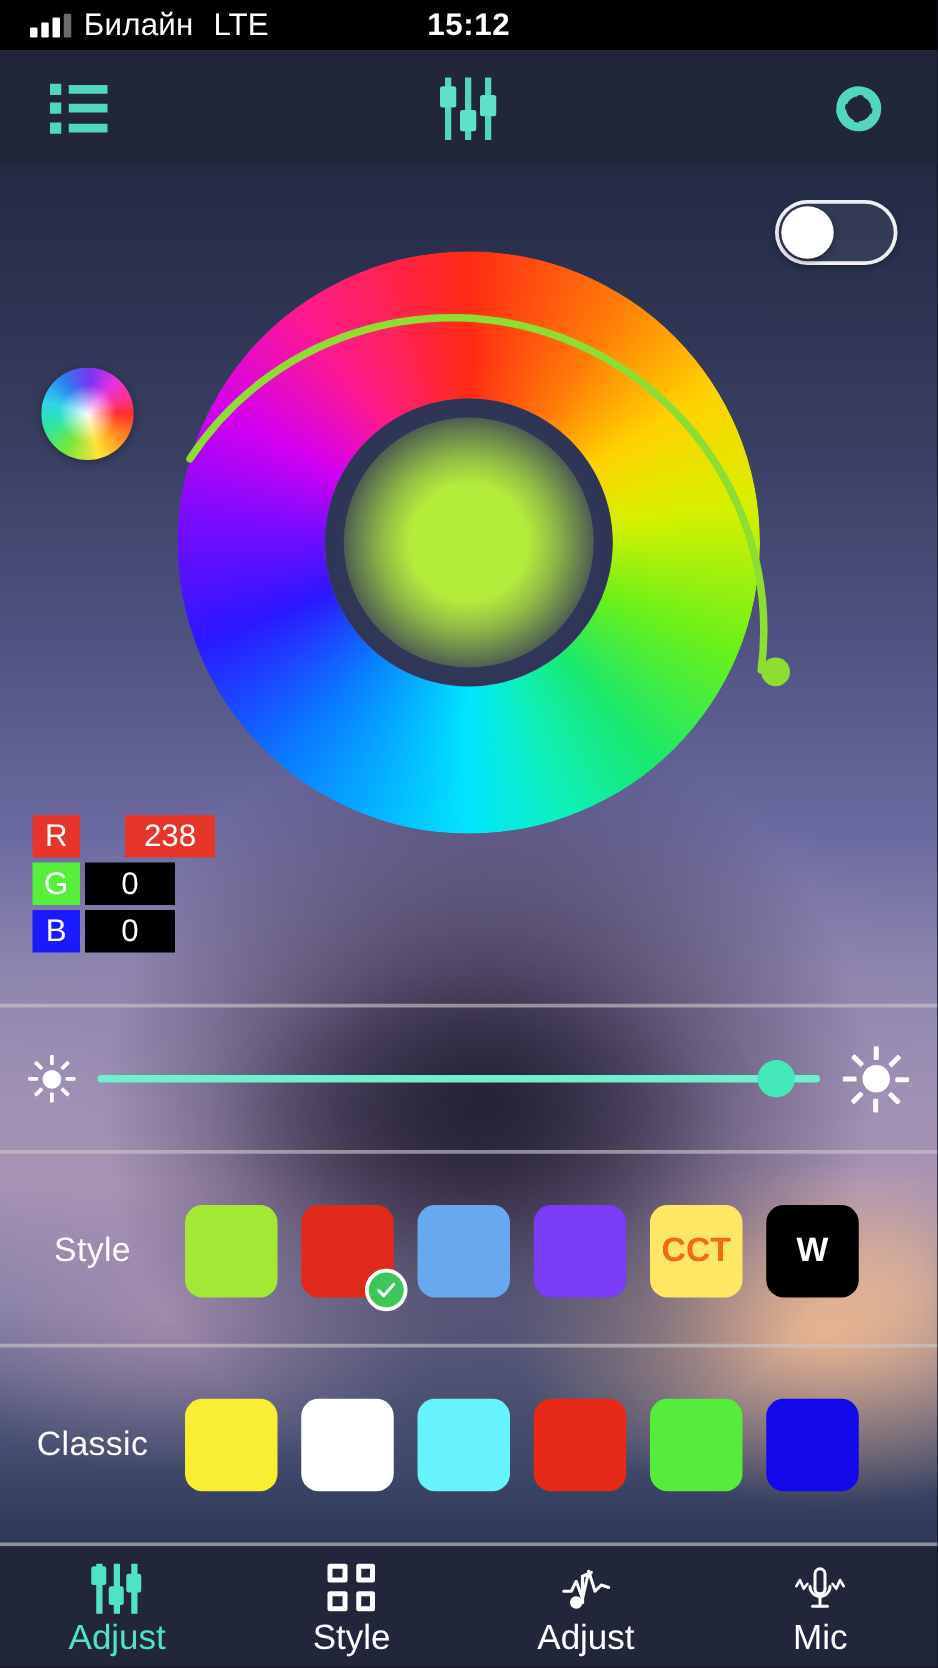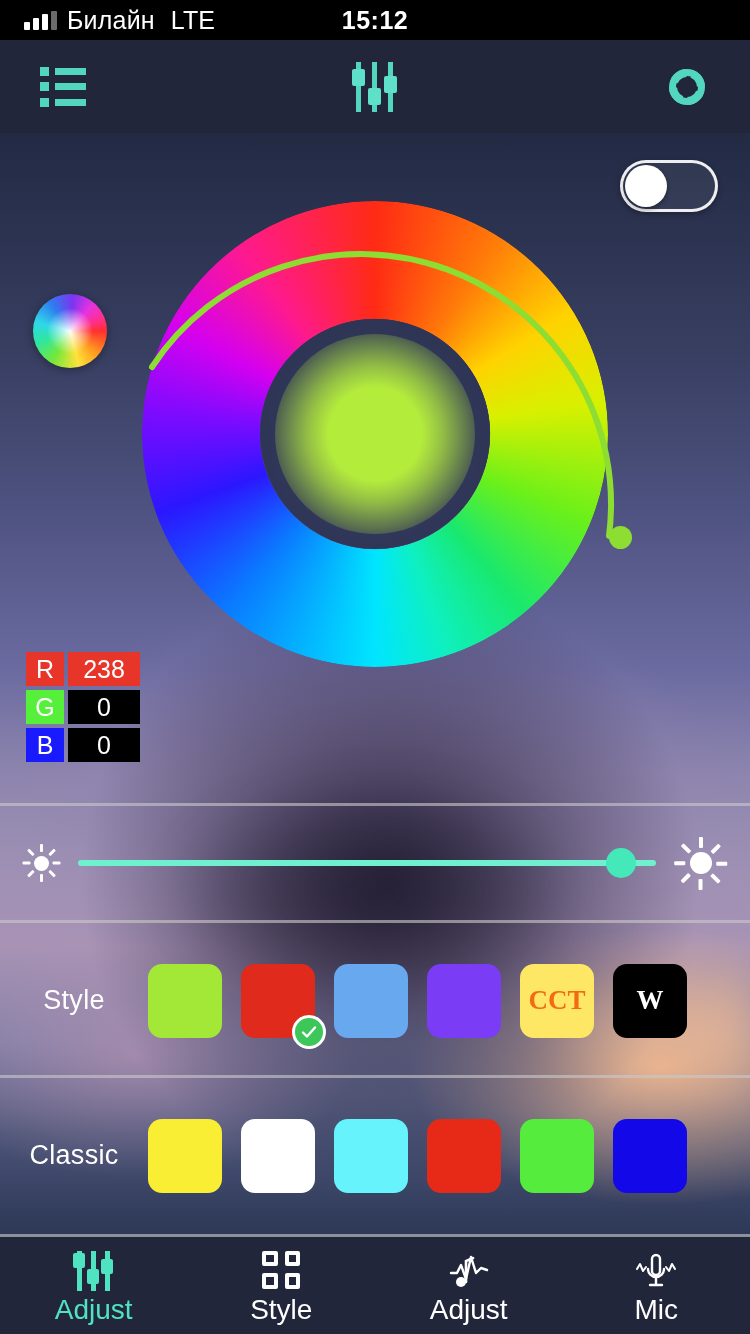--- a/index.html
+++ b/index.html
@@ -208,21 +208,21 @@
   .preset-row, .classic-row {
     position:absolute; left:0; width:750px; height:155px; z-index:14;
     display:flex; align-items:center;
   }
   .preset-row { top:923px; }
   .classic-row { top:1078px; }
   .row-label {
     width:148px; text-align:center; color:#fff; font-size:27px; letter-spacing:.3px;
     flex:0 0 auto;
   }
-  .swatches { flex:1; display:flex; align-items:flex-start; gap:19px; padding-right:18px;font-family:Liberation Serif, serif; }
+  .swatches { flex:1; display:flex; align-items:flex-start; gap:19px; padding-right:18px; }
   .swatch {
     width:74px; height:74px; border-radius:14px; position:relative; flex:0 0 auto;
     display:flex; align-items:center; justify-content:center;
     font-size:27px; font-weight:700;
   }
   .swatch .check {
     position:absolute; right:-11px; bottom:-11px; width:34px; height:34px; border-radius:50%;
     background:#3dc75a; border:3px solid #fff;
     display:flex; align-items:center; justify-content:center;
   }
@@ -325,21 +325,21 @@
     </div>
 
     <svg class="arc" viewBox="0 0 540 540">
       <path d="M 44 206 A 250 250 0 0 1 501 375" fill="none" stroke="#8ddd33" stroke-width="6" stroke-linecap="round"></path>
     </svg>
     <div class="arc-knob" style="background: rgb(141, 221, 51);"></div>
 
     <div class="rgb">
       <div class="rgb-row r">
         <span class="rgb-key" style="background: rgb(232, 53, 42);">R</span>
-        <span class="rgb-val" style="background: rgb(232, 53, 42);">238</span>
+        <span class="rgb-val" style="background: rgb(232, 53, 42); margin-left: 32px;">238</span>
       </div>
       <div class="rgb-row g">
         <span class="rgb-key" style="background: rgb(86, 240, 58);">G</span>
         <span class="rgb-val" style="background: rgb(0, 0, 0);">0</span>
       </div>
       <div class="rgb-row b">
         <span class="rgb-key" style="background: rgb(26, 26, 255);">B</span>
         <span class="rgb-val" style="background: rgb(0, 0, 0);">0</span>
       </div>
     </div>

